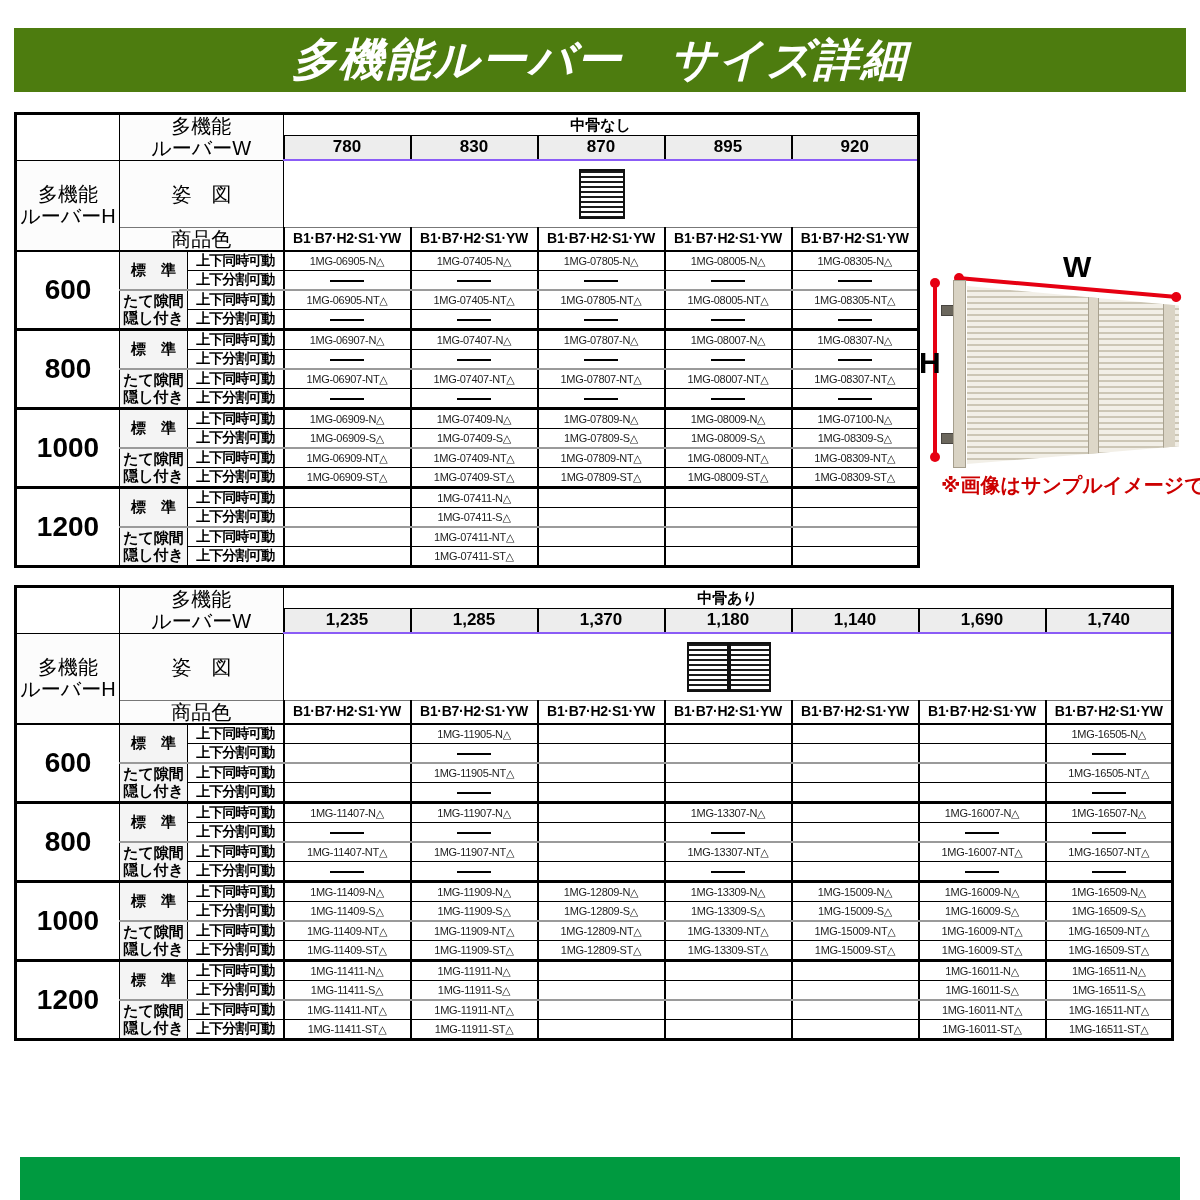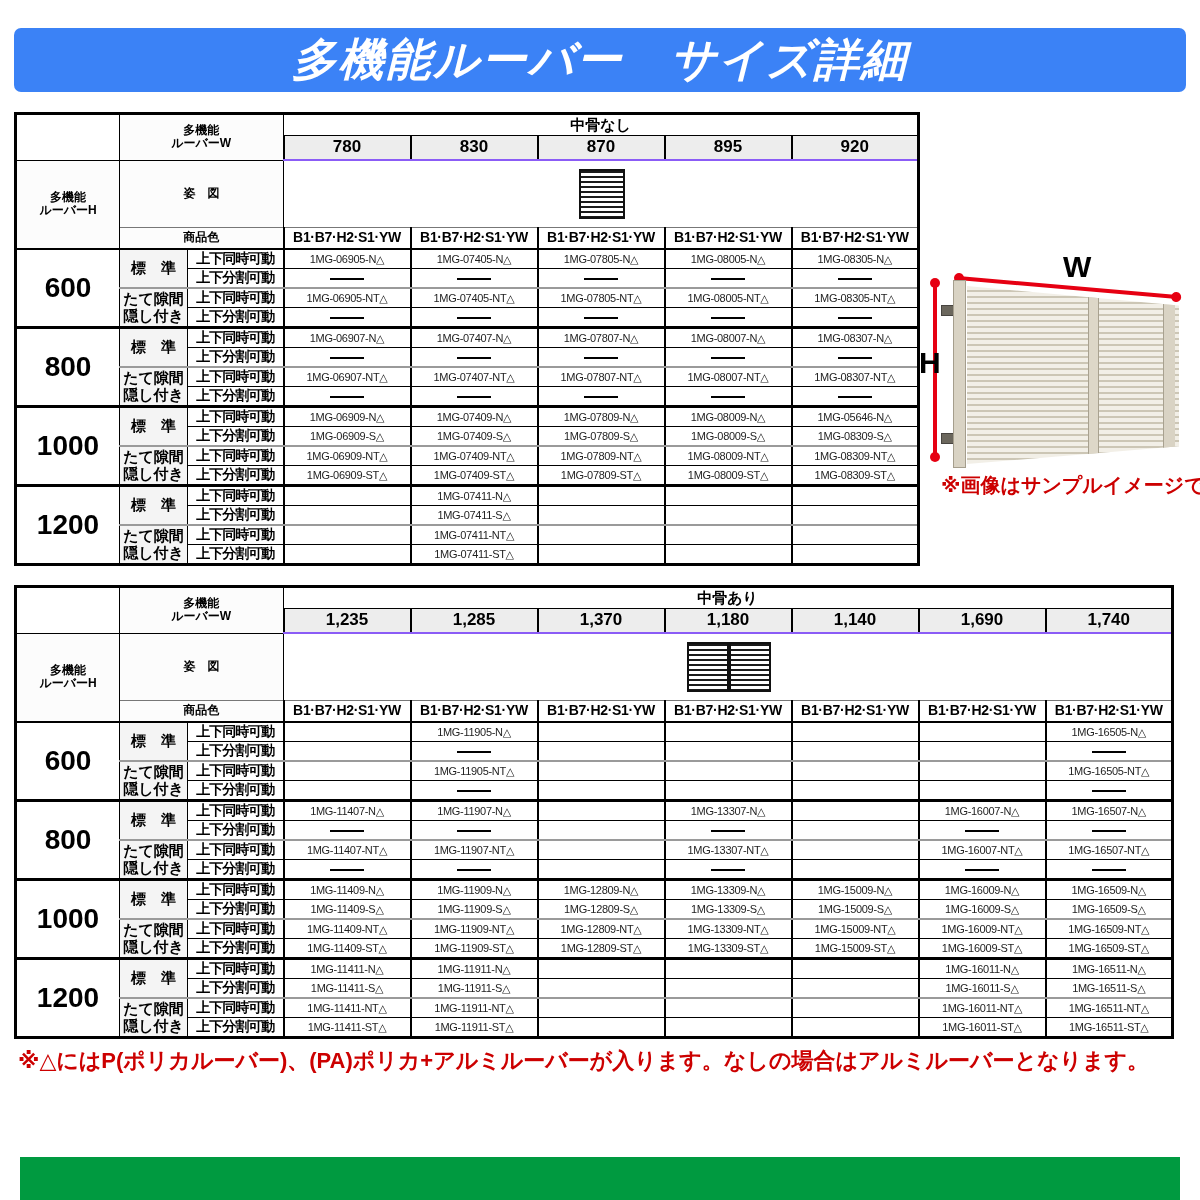--- a/index.html
+++ b/index.html
@@ -1,35 +1,35 @@
 <!DOCTYPE html>
 <html><head>
 <meta charset="utf-8">
 <style>
   html,body{margin:0;padding:0;background:#fff;}
   .page{position:relative;width:1200px;height:1200px;background:#fff;overflow:hidden;
         font-family:"Liberation Sans","DejaVu Sans",sans-serif;color:#000;}
 
   
-  .banner{position:absolute;left:14px;top:28px;width:1172px;height:64px;background:#3b82f6;
-          display:flex;align-items:center;justify-content:center;border-radius:7px;}
+  .banner{position:absolute;left:14px;top:28px;width:1172px;height:64px;background:#4d7c0f;
+          display:flex;align-items:center;justify-content:center;}
   .banner span{color:#fff;font-size:45px;font-weight:900;font-style:italic;letter-spacing:2px;}
   .bottombar{position:absolute;left:20px;top:1157px;width:1160px;height:43px;background:#009a40;}
 
   
   table.spec{position:absolute;border-collapse:collapse;border:3px solid #000;background:#fff;table-layout:fixed;}
   #t1{left:14px;top:112px;}
   #t2{left:14px;top:585px;}
   .spec td{border:1px solid #000;padding:0;text-align:center;vertical-align:middle;line-height:1.1;overflow:hidden;}
   .spec .dcol{border-left:2px solid #000;border-right:2px solid #000;}
   .hr1 td{height:20px;}
   .bone{font-weight:bold;font-size:15px;border-bottom:1px solid #000;background:#fff;}
   .hr2 td{height:23px;border-bottom:2px solid #8b5cf6;}
   .wval{background:#ededed;font-weight:bold;font-size:17px;}
-  .lbl{font-size:12px;font-weight:bold;background:#fcfcfc;}
+  .lbl{font-size:20px;font-weight:normal;background:#fcfcfc;}
   .blank{background:#fff;border-bottom:2px solid #000;}
   .wl{border-bottom:2px solid #000;}
   .frow td{height:66px;border-bottom:1px solid #777;}
   .figcell{background:#fff;}
   .crow td{height:20px;border-bottom:2px solid #000;}
   .ccode{font-size:14px;font-weight:bold;letter-spacing:-0.3px;white-space:nowrap;}
   .brow td{height:18px;}
   .r-dash td{border-bottom:1px dashed #555;}
   .r-pair td{border-bottom:2px solid #9a9a9a;}
   .r-glast td{border-bottom:3px solid #000;}
@@ -192,21 +192,21 @@
           <td class="code dcol"><span class="dashline"></span></td>
         </tr>
         <tr class="brow r-dash">
           <td class="hval" rowspan="4">1000</td>
           <td class="type type-a" rowspan="2">標　準</td>
           <td class="move">上下同時可動</td>
           <td class="code dcol">1MG-06909-N△</td>
           <td class="code dcol">1MG-07409-N△</td>
           <td class="code dcol">1MG-07809-N△</td>
           <td class="code dcol">1MG-08009-N△</td>
-          <td class="code dcol">1MG-05646-N△</td>
+          <td class="code dcol">1MG-07100-N△</td>
         </tr>
         <tr class="brow r-pair">
           <td class="move">上下分割可動</td>
           <td class="code dcol">1MG-06909-S△</td>
           <td class="code dcol">1MG-07409-S△</td>
           <td class="code dcol">1MG-07809-S△</td>
           <td class="code dcol">1MG-08009-S△</td>
           <td class="code dcol">1MG-08309-S△</td>
         </tr>
         <tr class="brow r-dash">
@@ -492,16 +492,15 @@
           <td class="code dcol">1MG-11911-ST△</td>
           <td class="code dcol"></td>
           <td class="code dcol"></td>
           <td class="code dcol"></td>
           <td class="code dcol">1MG-16011-ST△</td>
           <td class="code dcol">1MG-16511-ST△</td>
         </tr>
       </tbody>
     </table>
 
-  <div class="note">※△にはP(ポリカルーバー)、(PA)ポリカ+アルミルーバーが入ります。なしの場合はアルミルーバーとなります。</div>
 
   <div class="bottombar"></div>
 </div>
 
 </body></html>

